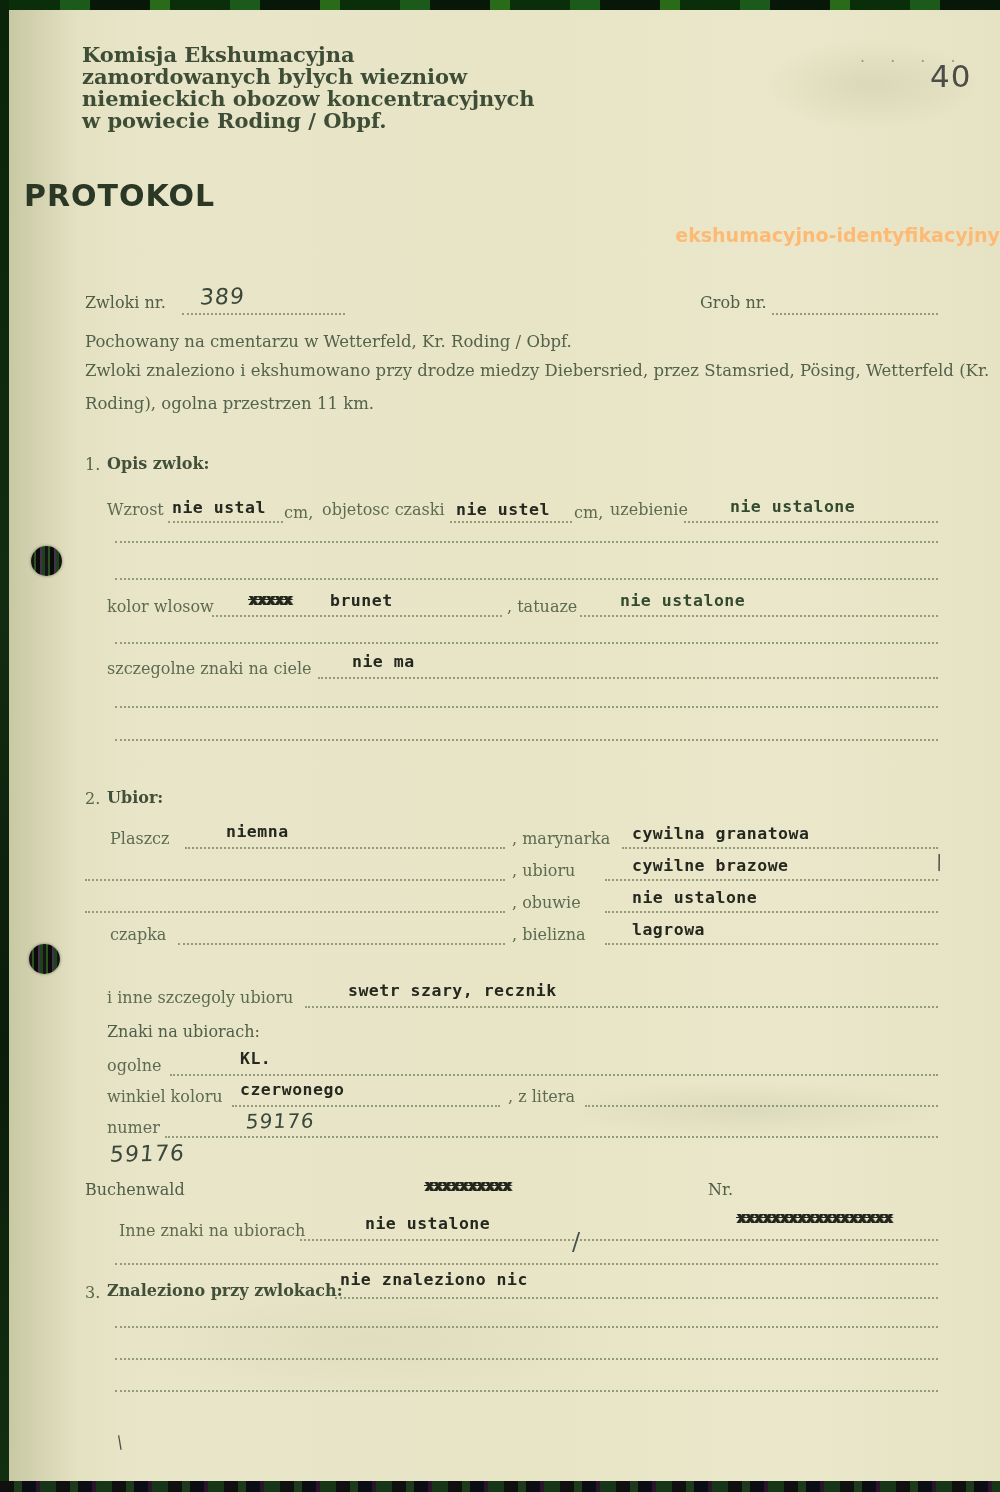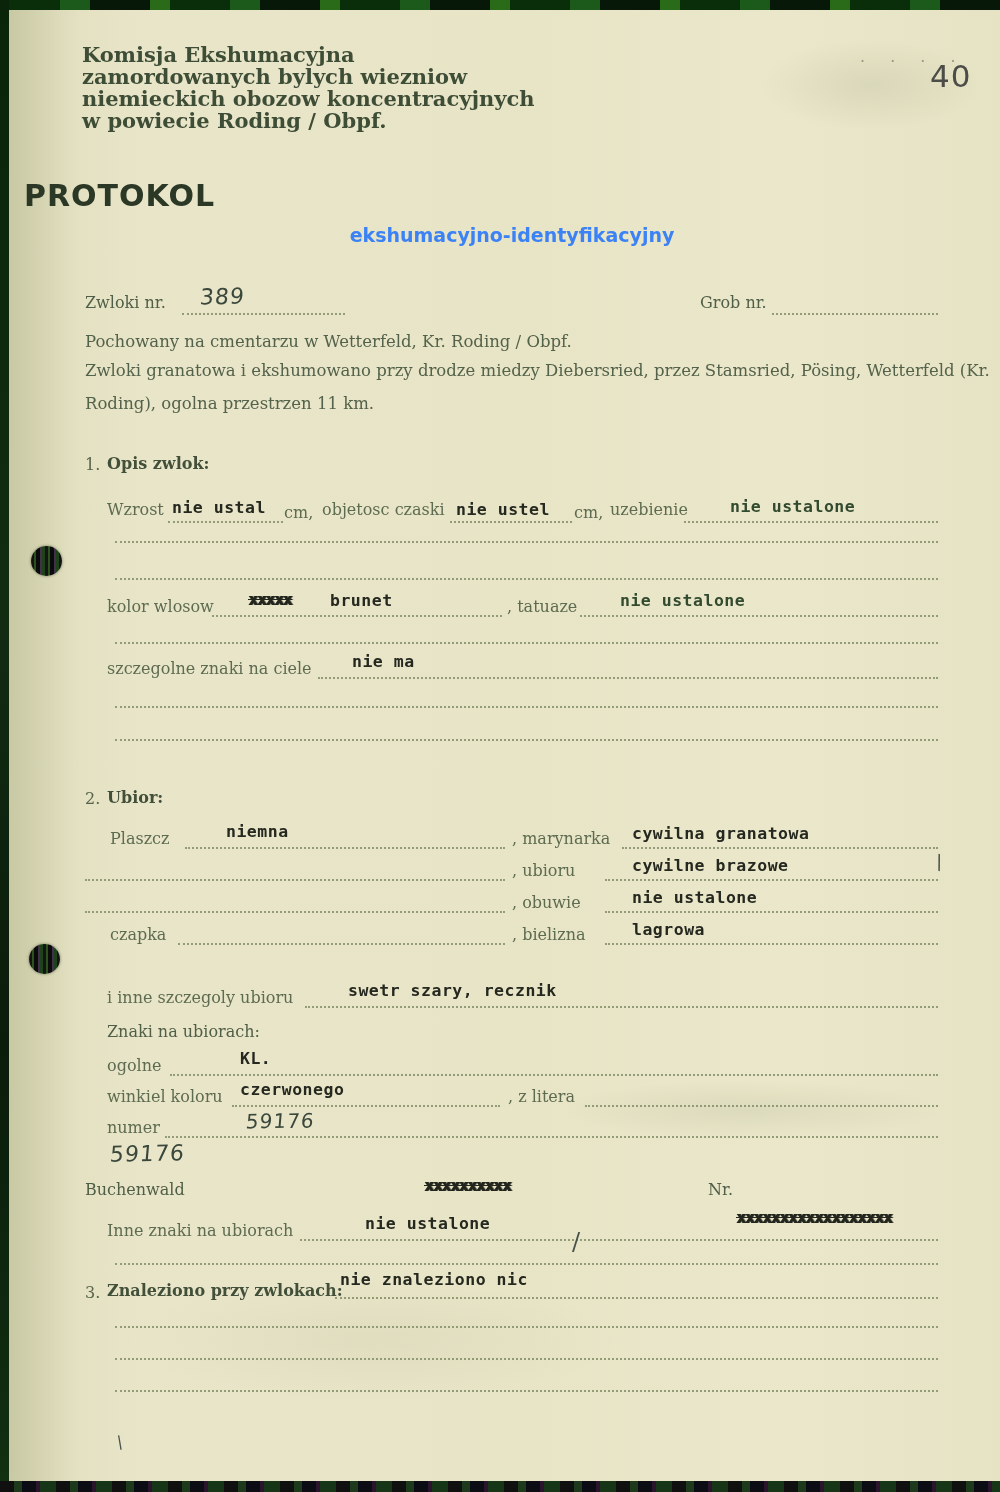--- a/index.html
+++ b/index.html
@@ -32,22 +32,22 @@
   .lab-d{color:#4f5e46;}
   .bold{font-weight:bold;color:#42503a;}
   .para{position:absolute;font-size:16.5px;color:#53624a;white-space:nowrap;}
   .hdr{position:absolute;left:82px;top:44px;font-size:21px;font-weight:bold;
        color:#3e4d36;line-height:22px;}
   .pageno{position:absolute;left:930px;top:58px;font-family:"DejaVu Sans",sans-serif;
        font-size:31px;color:#4c4c48;letter-spacing:1px;}
   .title{position:absolute;left:24px;right:0;top:178px;text-align:left;
        font-family:"DejaVu Sans",sans-serif;font-weight:bold;font-size:30px;
        letter-spacing:1px;color:#2c3826;}
-  .subtitle{position:absolute;left:24px;right:0;top:224px;text-align:center;
-       font-family:"DejaVu Sans",sans-serif;font-weight:bold;font-size:19px;color:#3b82f6;}
+  .subtitle{position:absolute;left:24px;right:0;top:224px;text-align:right;
+       font-family:"DejaVu Sans",sans-serif;font-weight:bold;font-size:19px;color:#fdba74;}
   .dots{position:absolute;height:0;border-bottom:2px dotted rgba(130,143,105,.85);}
   .type{position:absolute;font-family:"DejaVu Sans Mono",monospace;font-weight:bold;
        font-size:16.5px;color:#25281f;letter-spacing:.5px;white-space:nowrap;}
   .tg{color:#324a2e;}
   .xx{font-family:"DejaVu Sans Mono",monospace;font-weight:bold;font-size:16px;
       color:#23261d;text-decoration:line-through;letter-spacing:-1px;
       text-shadow:1px 0 0 #23261d,2px 0 0 rgba(35,38,29,.55);}
   .hand{position:absolute;font-family:"DejaVu Sans",sans-serif;font-size:22px;
       color:#3a473b;transform:skewX(-6deg) rotate(-1deg);letter-spacing:1px;white-space:nowrap;}
   .secnum{position:absolute;font-size:16px;color:#55644b;}
@@ -83,21 +83,21 @@
   <div class="title">PROTOKOL</div>
   <div class="subtitle">ekshumacyjno-identyfikacyjny</div>
 
   <span class="lab lab-d" style="left:85px;top:293px;">Zwloki nr.</span>
   <div class="dots" style="left:182px;top:313px;width:163px;"></div>
   <span class="hand" style="left:200px;top:284px;">389</span>
   <span class="lab lab-d" style="left:700px;top:293px;">Grob nr.</span>
   <div class="dots" style="left:772px;top:313px;width:166px;"></div>
 
   <div class="para" style="left:85px;top:332px;">Pochowany na cmentarzu w Wetterfeld, Kr. Roding / Obpf.</div>
-  <div class="para" style="left:85px;top:361px;">Zwloki granatowa i ekshumowano przy drodze miedzy Diebersried, przez Stamsried, Pösing, Wetterfeld (Kr.</div>
+  <div class="para" style="left:85px;top:361px;">Zwloki znaleziono i ekshumowano przy drodze miedzy Diebersried, przez Stamsried, Pösing, Wetterfeld (Kr.</div>
   <div class="para" style="left:85px;top:394px;">Roding), ogolna przestrzen 11 km.</div>
 
   <span class="secnum" style="left:85px;top:455px;">1.</span>
   <span class="lab bold" style="left:107px;top:454px;">Opis zwlok:</span>
 
   <span class="lab" style="left:107px;top:500px;">Wzrost</span>
   <div class="dots" style="left:168px;top:521px;width:115px;"></div>
   <span class="type" style="left:172px;top:498px;">nie ustal</span>
   <span class="lab" style="left:284px;top:503px;">cm,</span>
   <span class="lab" style="left:322px;top:500px;">objetosc czaski</span>
@@ -174,21 +174,21 @@
   <span class="lab" style="left:107px;top:1118px;">numer</span>
   <div class="dots" style="left:165px;top:1136px;width:773px;"></div>
   <span class="hand" style="left:246px;top:1109px;font-size:20px;">59176</span>
   <span class="hand" style="left:110px;top:1141px;">59176</span>
 
   <span class="lab lab-d" style="left:85px;top:1180px;">Buchenwald</span>
   <span class="xx" style="position:absolute;left:424px;top:1176px;">xxxxxxxxxx</span>
   <span class="lab lab-d" style="left:708px;top:1180px;">Nr.</span>
   <span class="xx" style="position:absolute;left:736px;top:1176px;margin-top:32px;">xxxxxxxxxxxxxxxxxx</span>
 
-  <span class="lab" style="left:107px;top:1221px;">Inne znaki na ubiorach</span>
+  <span class="lab" style="left:119px;top:1221px;">Inne znaki na ubiorach</span>
   <div class="dots" style="left:300px;top:1239px;width:638px;"></div>
   <span class="type" style="left:365px;top:1214px;">nie ustalone</span>
   <span class="mark" style="left:572px;top:1228px;font-size:24px;">/</span>
 
   <div class="dots" style="left:115px;top:1263px;width:823px;"></div>
 
   <span class="secnum" style="left:85px;top:1283px;">3.</span>
   <span class="lab bold" style="left:107px;top:1281px;">Znaleziono przy zwlokach:</span>
   <div class="dots" style="left:335px;top:1297px;width:603px;"></div>
   <span class="type" style="left:340px;top:1270px;">nie znaleziono nic</span>

